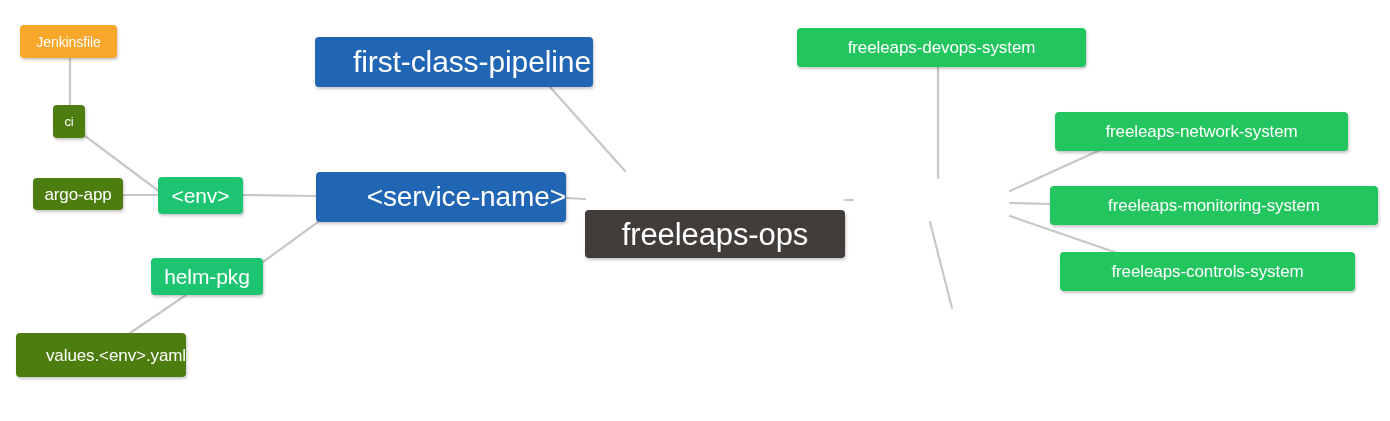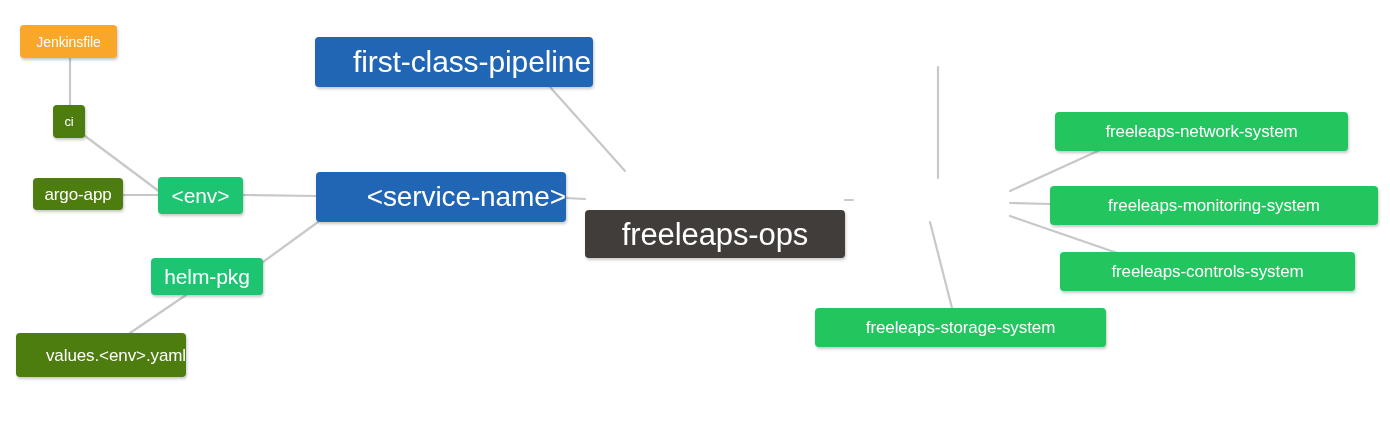--- a/index.html
+++ b/index.html
@@ -132,30 +132,30 @@
   </div>
 
   <div class="node n-green2 fs-l2b" style="left:151px; top:258px; width:112px; height:37px;">
     <span>helm-pkg</span>
   </div>
 
   <div class="node n-red fs-l3" style="left:16px; top:333px; width:170px; height:44px;justify-content:flex-end;">
     <span>values.&lt;env&gt;.yaml</span>
   </div>
 
+  <div class="node n-green fs-l3" style="left:797px; top:28px; width:289px; height:39px;">
+    <span>freeleaps-devops-system</span>
+  </div>
 
   <div class="node n-green fs-l3" style="left:1055px; top:112px; width:293px; height:39px;">
     <span>freeleaps-network-system</span>
   </div>
 
   <div class="node n-green fs-l3" style="left:1050px; top:186px; width:328px; height:39px;">
     <span>freeleaps-monitoring-system</span>
   </div>
 
   <div class="node n-green fs-l3" style="left:1060px; top:252px; width:295px; height:39px;">
     <span>freeleaps-controls-system</span>
   </div>
 
-  <div class="node n-green fs-l3" style="left:815px; top:308px; width:291px; height:39px;">
-    <span>freeleaps-storage-system</span>
-  </div>
 
 </div>
 
 </body></html>

